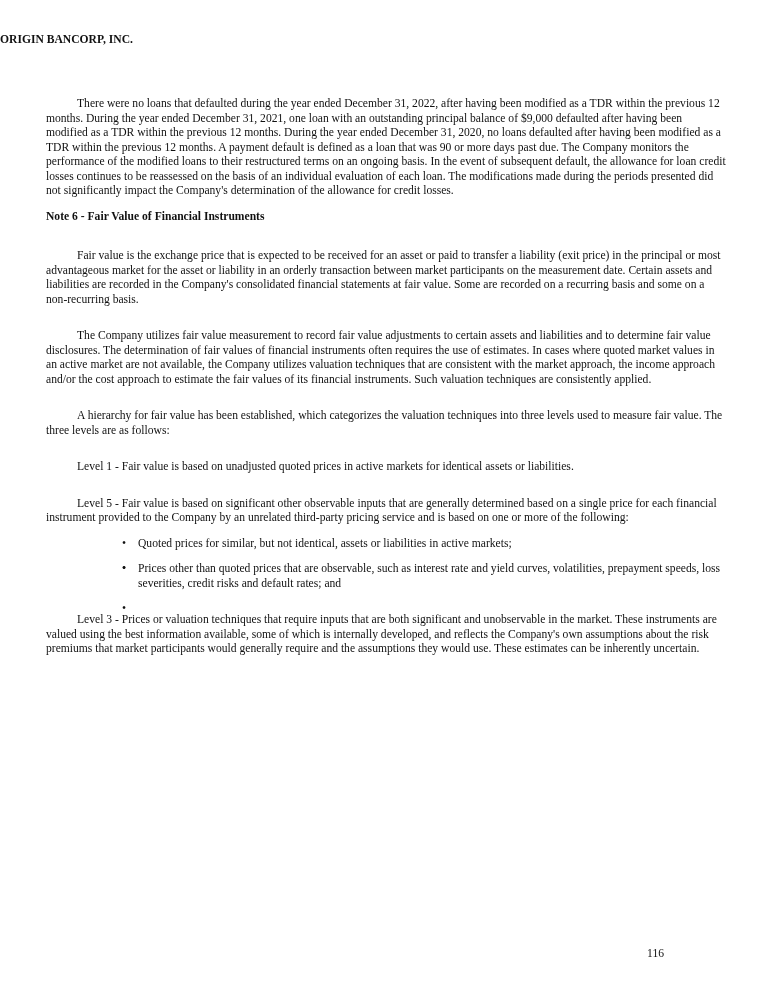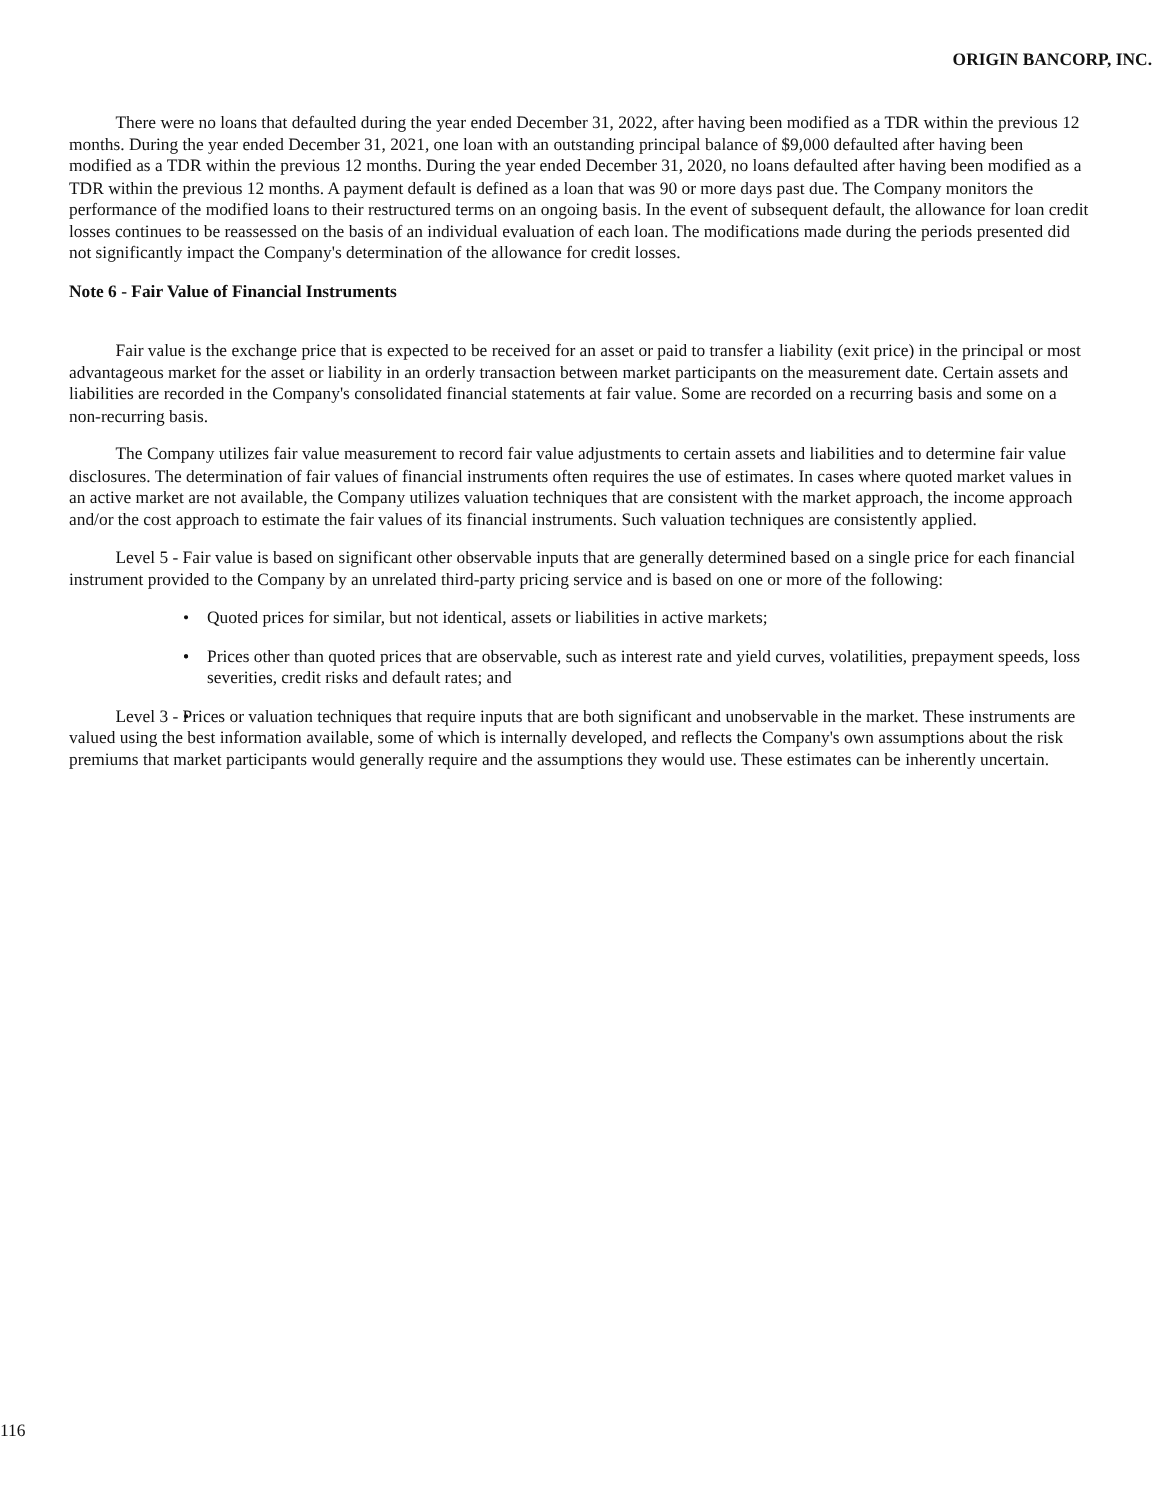--- a/index.html
+++ b/index.html
@@ -1,42 +1,44 @@
 <!DOCTYPE html>
 <html><head>
   <meta charset="utf-8">
   <style>
     html, body { margin: 0; padding: 0; background: #ffffff; }
     body {
       width: 768px; height: 993px; position: relative; overflow: hidden;
       font-family: "Liberation Serif", serif; color: #111; font-size: 11.6px;
     }
-    .header { position: absolute; top: 33px; left: 0; width: 768px; text-align: right; font-weight: bold; line-height: 14px; font-size: 11.6px; }
+    .header { position: absolute; top: 33px; left: 0; width: 768px; text-align: left; font-weight: bold; line-height: 14px; font-size: 11.6px; }
     .content { position: absolute; top: 75px; left: 46px; width: 680px; }
     p { margin: 0 0 11px 0; line-height: 14.5px; }
-    .indent { text-indent: 31px; }
+    .indent { text-indent: 31px; margin-top: 22px; }
     .heading { font-weight: bold; margin-bottom: 25px; }
     .bullets { margin: 0 0 11px 0; padding: 0; list-style: none; }
     .bullets li { position: relative; padding-left: 92px; margin-bottom: 11px; line-height: 14.5px; }
     .bullets li .dot { position: absolute; left: 76px; top: 0; }
     .bullets li .btext { display: block; }
-    .pagenum { position: absolute; top: 947px; left: 0; width: 664px; text-align: left; font-size: 11.6px; }
+    .pagenum { position: absolute; top: 947px; left: 0; width: 664px; text-align: right; font-size: 11.6px; }
   </style>
 </head>
 <body>
 
 <div class="header">
   <div>ORIGIN BANCORP, INC.</div>
 </div>
 
 <div class="content">
   <p class="indent">There were no loans that defaulted during the year ended December 31, 2022, after having been modified as a TDR within the previous 12 months. During the year ended December 31, 2021, one loan with an outstanding principal balance of $9,000 defaulted after having been modified as a TDR within the previous 12 months. During the year ended December 31, 2020, no loans defaulted after having been modified as a TDR within the previous 12 months. A payment default is defined as a loan that was 90 or more days past due. The Company monitors the performance of the modified loans to their restructured terms on an ongoing basis. In the event of subsequent default, the allowance for loan credit losses continues to be reassessed on the basis of an individual evaluation of each loan. The modifications made during the periods presented did not significantly impact the Company's determination of the allowance for credit losses.</p>
   <p class="heading">Note 6 - Fair Value of Financial Instruments</p>
   <p class="indent">Fair value is the exchange price that is expected to be received for an asset or paid to transfer a liability (exit price) in the principal or most advantageous market for the asset or liability in an orderly transaction between market participants on the measurement date. Certain assets and liabilities are recorded in the Company's consolidated financial statements at fair value. Some are recorded on a recurring basis and some on a non-recurring basis.</p>
   <p class="indent">The Company utilizes fair value measurement to record fair value adjustments to certain assets and liabilities and to determine fair value disclosures. The determination of fair values of financial instruments often requires the use of estimates. In cases where quoted market values in an active market are not available, the Company utilizes valuation techniques that are consistent with the market approach, the income approach and/or the cost approach to estimate the fair values of its financial instruments. Such valuation techniques are consistently applied.</p>
+  <p class="indent">A hierarchy for fair value has been established, which categorizes the valuation techniques into three levels used to measure fair value. The three levels are as follows:</p>
+  <p class="indent">Level 1 - Fair value is based on unadjusted quoted prices in active markets for identical assets or liabilities.</p>
   <p class="indent">Level 5 - Fair value is based on significant other observable inputs that are generally determined based on a single price for each financial instrument provided to the Company by an unrelated third-party pricing service and is based on one or more of the following:</p>
 
   <ul class="bullets">
     <li>
       <span class="dot">•</span>
       <span class="btext">Quoted prices for similar, but not identical, assets or liabilities in active markets;</span>
     </li>
     <li>
       <span class="dot">•</span>
     </li>

